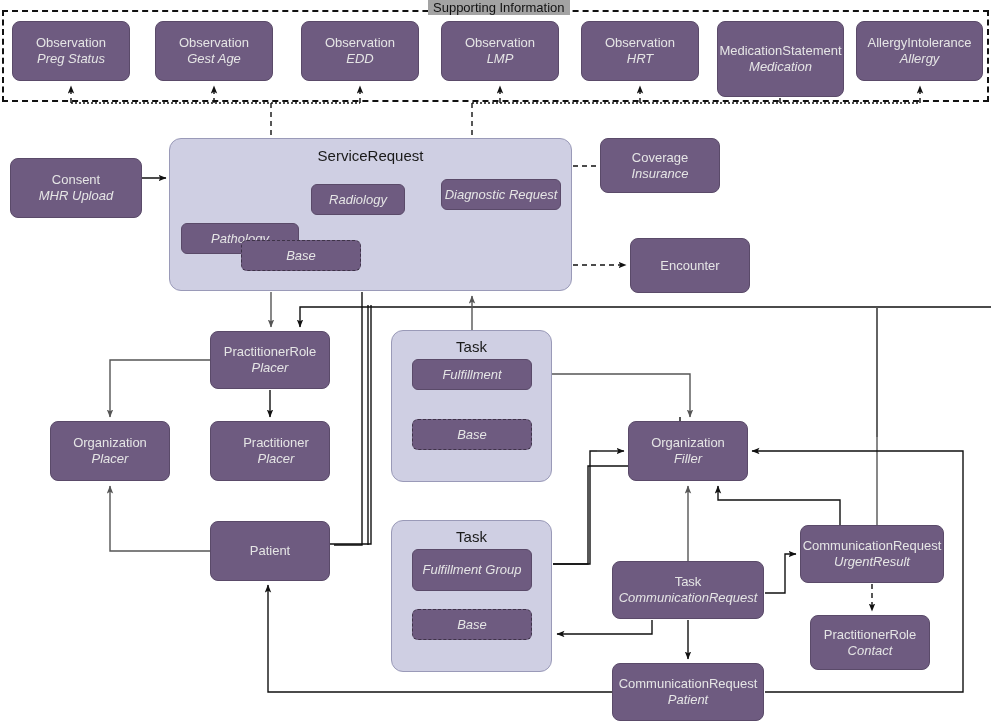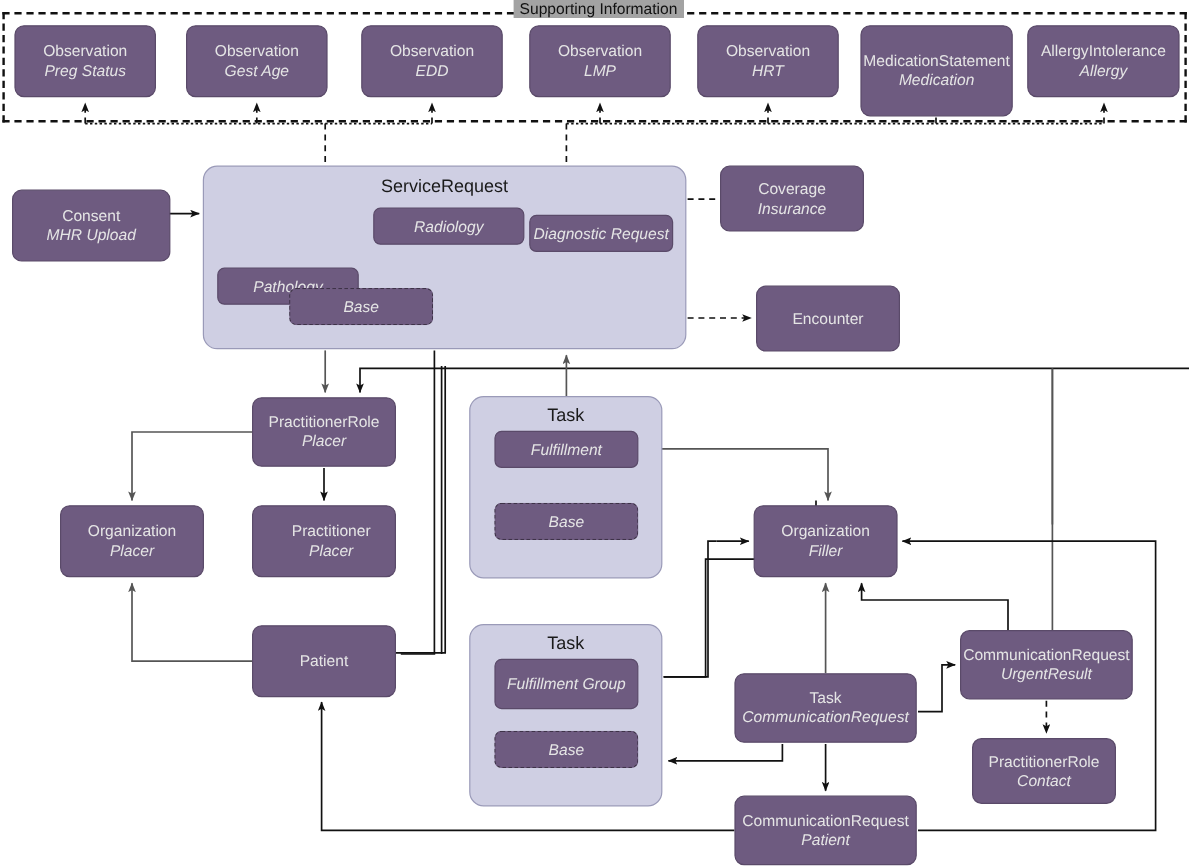--- a/index.html
+++ b/index.html
@@ -183,21 +183,21 @@
   <div class="node" style="left:856px;top:21px;width:127px;height:60px;">
     <span class="l1">AllergyIntolerance</span>
     <span class="l2">Allergy</span>
   </div>
 
   <div class="cluster" style="left:169px;top:138px;width:403px;height:153px;"></div>
   <div class="cluster-title" style="left:169px;top:147px;width:403px;">ServiceRequest</div>
   <div class="node sub" style="left:181px;top:179px;width:118px;height:31px;margin-top:44px;">
     <span class="l2">Pathology</span>
   </div>
-  <div class="node sub" style="left:311px;top:173px;width:126px;height:31px;">
+  <div class="node sub" style="left:311px;top:184px;width:94px;height:31px;">
     <span class="l2">Radiology</span>
   </div>
   <div class="node sub" style="left:441px;top:179px;width:120px;height:31px;">
     <span class="l2">Diagnostic Request</span>
   </div>
   <div class="node sub base" style="left:241px;top:240px;width:120px;height:31px;">
     <span class="l2">Base</span>
   </div>
 
   <div class="cluster" style="left:391px;top:330px;width:161px;height:152px;"></div>

